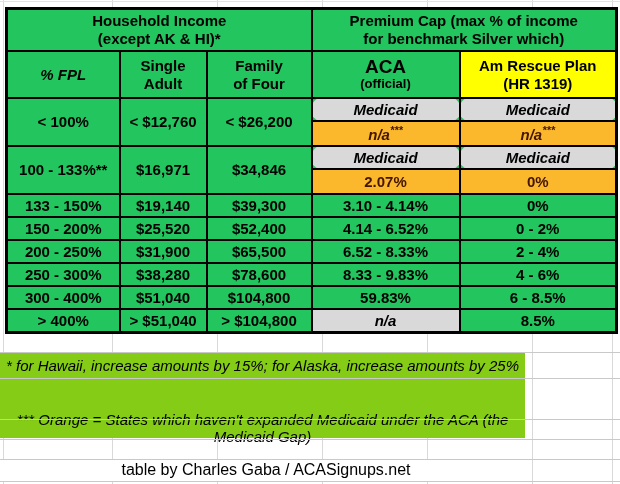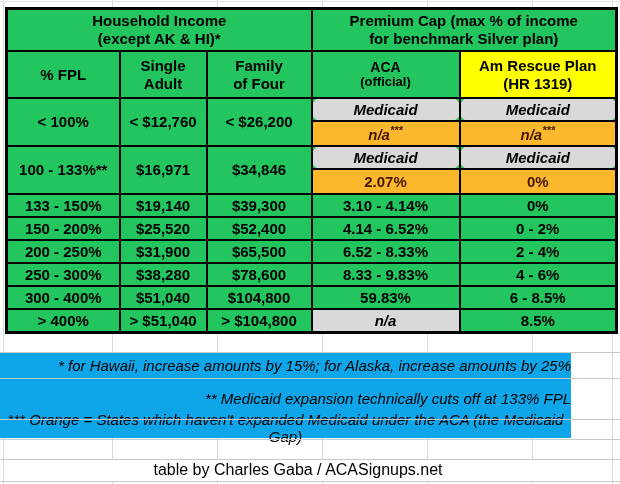--- a/index.html
+++ b/index.html
@@ -23,49 +23,49 @@
     border:3px solid #000;
   }
   table.main td {
     border:2px solid #000;
     text-align:center; vertical-align:middle;
     padding:0; font-size:15px; font-weight:bold; line-height:1.2;
     overflow:hidden;
   }
   tr.h1 td { height:40px; font-size:15px; }
   tr.h2 td { height:45px; }
-  td.fpl-h   { font-size:18px; }
+  td.fpl-h   { font-size:18px;font-style:italic; }
   td.two-line{ font-size:17px; }
-  .aca-main  { font-size:14px; line-height:1.05; }
+  .aca-main  { font-size:19px; line-height:1.05; }
   .aca-sub   { font-size:13px; line-height:1.1; }
   td.yellow  { background:#FFFF00; font-size:16px; }
   td.rowlabel{ height:21px; font-size:15px; }
   td.money   { text-align:right; padding-right:5px; font-weight:normal; font-size:15px; }
   td.val     { font-size:15px; }
   td.gray    { background:#D9D9D9; }
   td.orange  { background:#FBB82D; color:#441600; }
   td.it      { font-style:italic; font-weight:normal; }
   td.top     { height:21px; border-bottom:1px solid #000;border-radius:9px; }
   td.bot     { height:23px; border-top:1px solid #000; }
   td.pct     { font-weight:bold; }
   sup { font-size:11px; }
 
   
   .fn {
-    position:absolute; left:0; width:571px; text-align:center;
-    font-style:italic; font-size:15px; z-index:1; background:#0ea5e9;
-    display:flex; flex-direction:column; justify-content:center;align-items:flex-end;
+    position:absolute; left:0; width:525px; text-align:center;
+    font-style:italic; font-size:15px; z-index:1; background:#84cc16;
+    display:flex; flex-direction:column; justify-content:center;
   }
   .fn1 { top:352px; height:26px; }
   .fn2 { top:378px; height:41px; line-height:19px; }
   .fn3 { top:418px; height:20px; }
   .credit {
     position:absolute; left:0; width:532px; top:459px; height:22px;
     text-align:center; font-size:16px; font-style:normal; z-index:1;
-    display:flex; align-items:center; justify-content:center; background:#ffffff;margin-left:32px;
+    display:flex; align-items:center; justify-content:center; background:#ffffff;
   }
 </style>
 </head>
 <body>
 
 <div class="vline" style="left:3px"></div>
 <div class="vline" style="left:112px"></div>
 <div class="vline" style="left:217px"></div>
 <div class="vline" style="left:322px"></div>
 <div class="vline" style="left:427px"></div>
@@ -89,21 +89,21 @@
   </colgroup>
 
   <tbody>
       <tr class="h1">
     <td colspan="3">
       <div>Household Income</div>
       <div>(except AK &amp; HI)*</div>
     </td>
     <td colspan="2">
       <div>Premium Cap (max % of income</div>
-      <div>for benchmark Silver plan)</div>
+      <div>for benchmark Silver which)</div>
     </td>
   </tr>
 
   <tr class="h2">
     <td class="fpl-h">% FPL</td>
     <td class="two-line">
       <div>Single</div>
       <div>Adult</div>
     </td>
     <td class="two-line">
@@ -186,18 +186,17 @@
     <td class="val gray it">n/a</td>
     <td class="val">8.5%</td>
   </tr>
 </tbody>
   </table>
 
 <div class="fn fn1">
   <div>* for Hawaii, increase amounts by 15%; for Alaska, increase amounts by 25%</div>
 </div>
 <div class="fn fn2">
-  <div>** Medicaid expansion technically cuts off at 133% FPL</div>
 </div>
 <div class="fn fn3">
   <div>*** Orange = States which haven't expanded Medicaid under the ACA (the Medicaid Gap)</div>
 </div>
 <div class="credit">table by Charles Gaba / ACASignups.net</div>
 
 </body></html>

